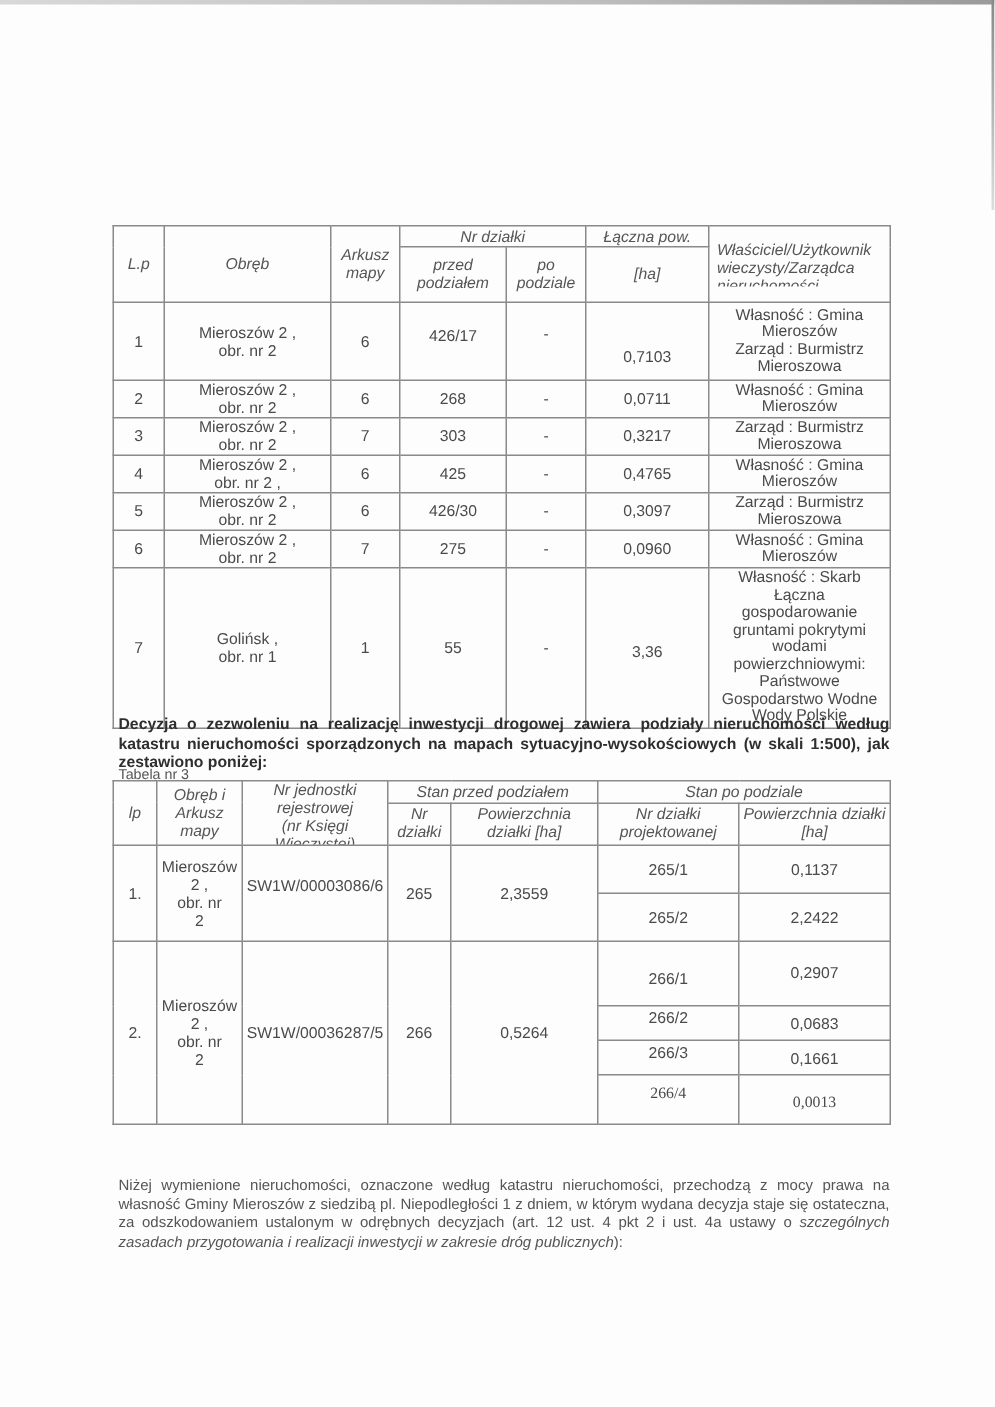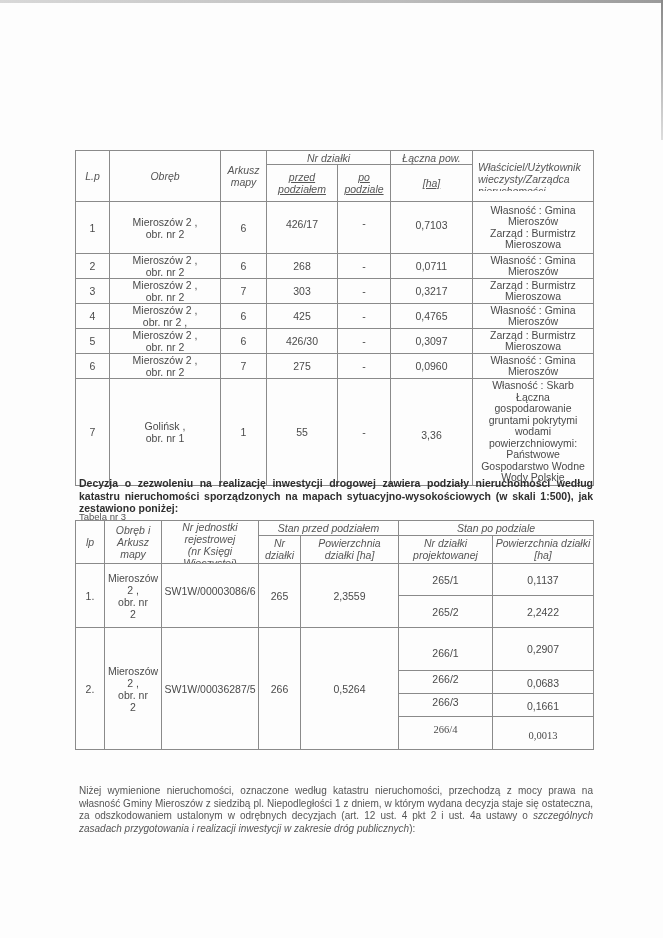--- a/index.html
+++ b/index.html
@@ -17,21 +17,21 @@
 
   #t1 { left: 75px; top: 150px; width: 518px; }
   #t1 col.c-lp { width: 34px; }
   #t1 col.c-ob { width: 111px; }
   #t1 col.c-ar { width: 46px; }
   #t1 col.c-pr { width: 71px; }
   #t1 col.c-po { width: 53px; }
   #t1 col.c-pw { width: 82px; }
   #t1 col.c-ow { width: 121px; }
   #t1 .h1 td, #t1 .h1 th { height: 14px; }
-  #t1 .h2 th { height: 37px; text-decoration: underline; }
+  #t1 .h2 th { height: 37px; }
   #t1 .owner-head { text-align: left; padding-left: 5px; height: 47px; overflow: hidden; margin-left: 11px; }
   .clip-line { display: block; height: 12px; overflow: hidden; }
   .clip-half { display: block; height: 6px; overflow: hidden; }
   #t1 .r1 td { height: 52px; }
   #t1 .rs td { height: 22px; }
   #t1 .r7 td { height: 107px; border-radius: 18px; }
   .owner { line-height: 11.5px; }
   .pw-low { vertical-align: bottom; padding-bottom: 4px; }
 
   .para-bold { position: absolute; left: 79px; top: 477px; width: 514px; font-size: 10.5px;
@@ -94,21 +94,21 @@
     <th>po podziale</th>
     <th>[ha]</th>
   </tr>
 
   <tr class="r1">
     <td>1</td>
     <td><span>Mieroszów 2 ,</span><br><span>obr. nr 2</span></td>
     <td>6</td>
     <td class="num-up" style="vertical-align:middle;padding-bottom:10px">426/17</td>
     <td style="padding-bottom:10px">-</td>
-    <td class="pw-low" style="padding-bottom:22px">0,7103</td>
+    <td class="pw-low" style="padding-bottom:9px">0,7103</td>
     <td class="owner">
       <span>Własność : Gmina</span><br><span>Mieroszów</span><br><span>Zarząd : Burmistrz</span><br><span>Mieroszowa</span>
     </td>
   </tr>
   <tr class="rs">
     <td>2</td>
     <td><span>Mieroszów 2 ,</span><br><span>obr. nr 2</span></td>
     <td>6</td>
     <td>268</td>
     <td>-</td>

